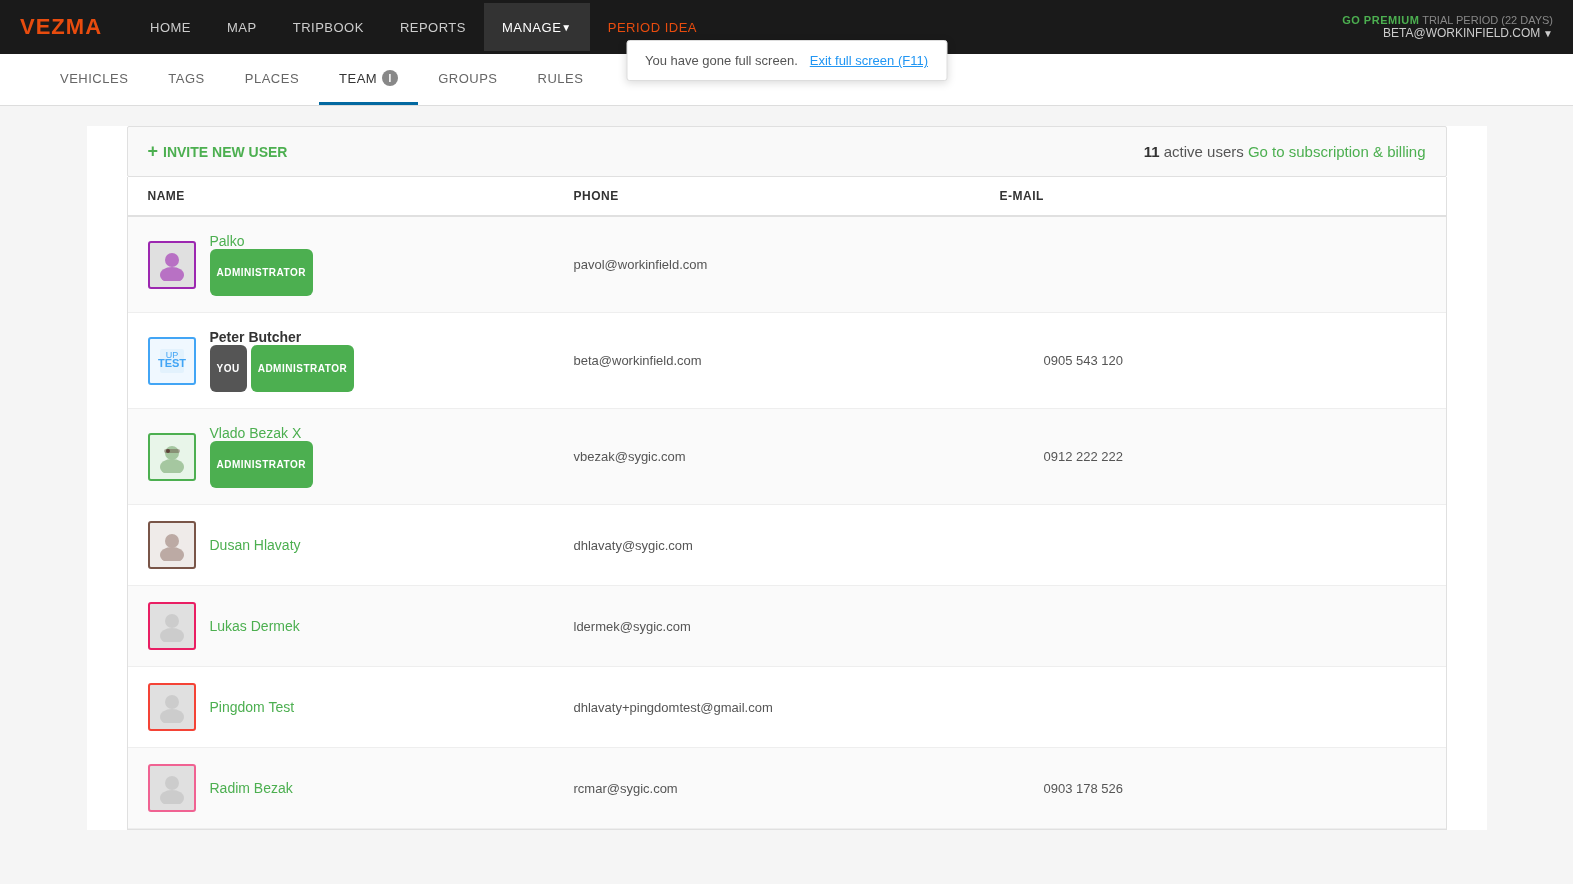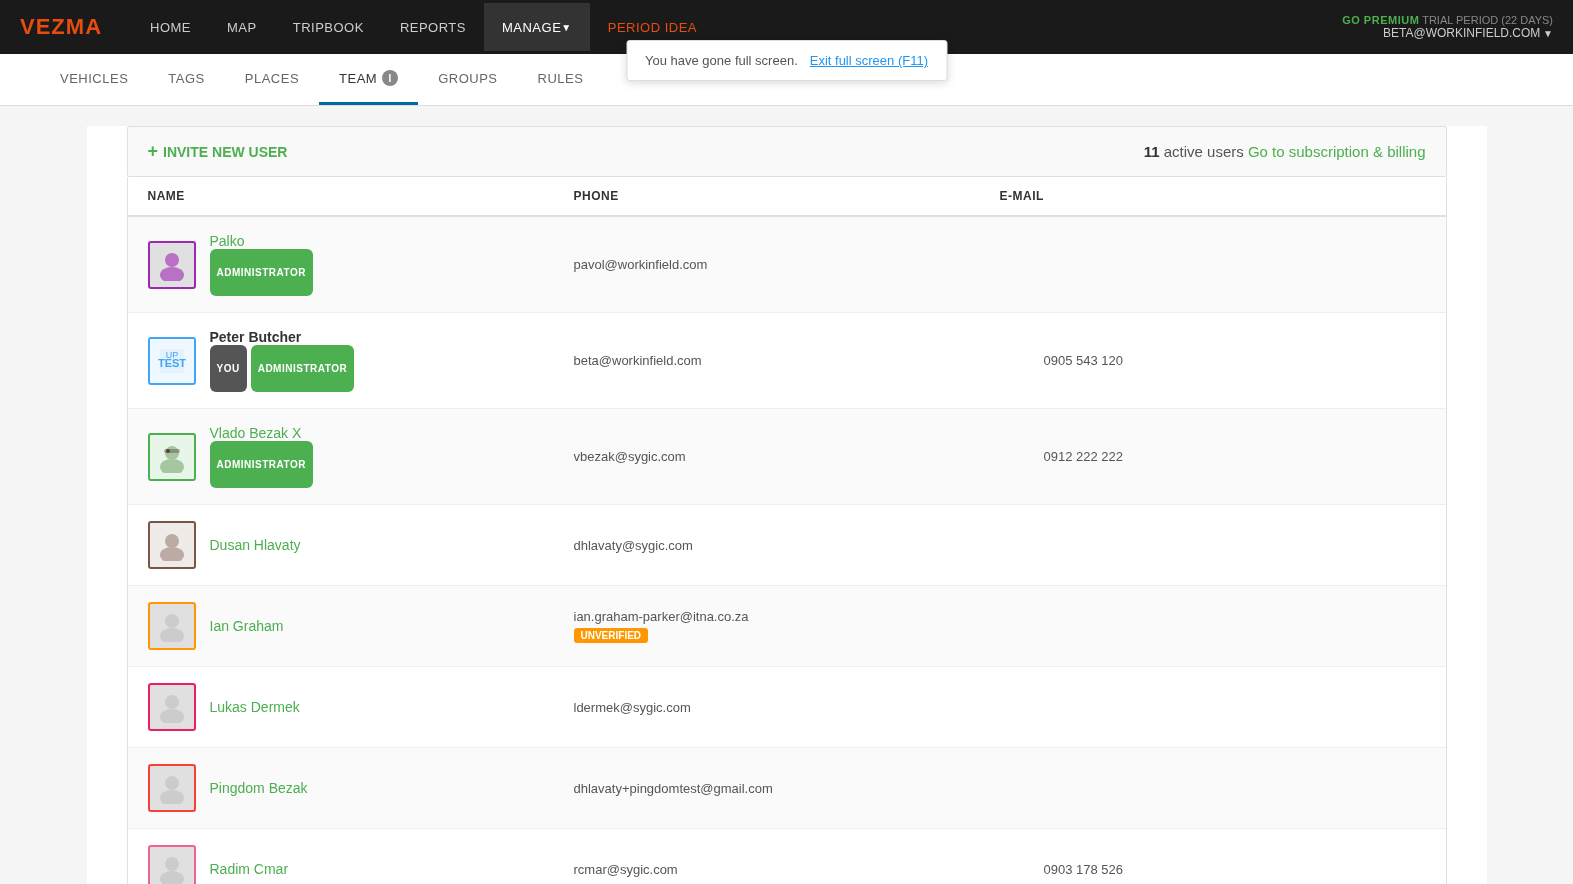--- a/index.html
+++ b/index.html
@@ -381,81 +381,63 @@
         </div>
         <div class="user-info">
           <span class="user-name">Dusan Hlavaty</span>
           <div class="badges"></div>
         </div>
       </div>
       <div class="email-cell">dhlavaty@sygic.com</div>
       <div class="phone-cell"></div>
     </div>
 
-    <div class="table-row">
-      <div class="user-cell">
-        <div class="avatar avatar-placeholder avatar-orange">
+
+    <div class="table-row">
+      <div class="user-cell">
+        <div class="avatar avatar-placeholder avatar-pink">
           <svg width="32" height="32" viewBox="0 0 32 32">
             <circle cx="16" cy="11" r="7" fill="#ccc"></circle>
             <ellipse cx="16" cy="26" rx="12" ry="8" fill="#ccc"></ellipse>
           </svg>
         </div>
         <div class="user-info">
-          <span class="user-name">Ian Graham</span>
-        </div>
-      </div>
-      <div class="email-cell">
-        <div>ian.graham-parker@itna.co.za</div>
-        <span class="unverified-badge">UNVERIFIED</span>
-      </div>
+          <span class="user-name">Lukas Dermek</span>
+        </div>
+      </div>
+      <div class="email-cell">ldermek@sygic.com</div>
       <div class="phone-cell"></div>
     </div>
 
     <div class="table-row">
       <div class="user-cell">
-        <div class="avatar avatar-placeholder avatar-pink">
+        <div class="avatar avatar-placeholder avatar-red">
           <svg width="32" height="32" viewBox="0 0 32 32">
             <circle cx="16" cy="11" r="7" fill="#ccc"></circle>
             <ellipse cx="16" cy="26" rx="12" ry="8" fill="#ccc"></ellipse>
           </svg>
         </div>
         <div class="user-info">
-          <span class="user-name">Lukas Dermek</span>
-        </div>
-      </div>
-      <div class="email-cell">ldermek@sygic.com</div>
+          <span class="user-name">Pingdom Test</span>
+        </div>
+      </div>
+      <div class="email-cell">dhlavaty+pingdomtest@gmail.com</div>
       <div class="phone-cell"></div>
     </div>
 
     <div class="table-row">
       <div class="user-cell">
-        <div class="avatar avatar-placeholder avatar-red">
+        <div class="avatar avatar-placeholder avatar-light-pink">
           <svg width="32" height="32" viewBox="0 0 32 32">
             <circle cx="16" cy="11" r="7" fill="#ccc"></circle>
             <ellipse cx="16" cy="26" rx="12" ry="8" fill="#ccc"></ellipse>
           </svg>
         </div>
         <div class="user-info">
-          <span class="user-name">Pingdom Bezak</span>
-        </div>
-      </div>
-      <div class="email-cell">dhlavaty+pingdomtest@gmail.com</div>
-      <div class="phone-cell"></div>
-    </div>
-
-    <div class="table-row">
-      <div class="user-cell">
-        <div class="avatar avatar-placeholder avatar-light-pink">
-          <svg width="32" height="32" viewBox="0 0 32 32">
-            <circle cx="16" cy="11" r="7" fill="#ccc"></circle>
-            <ellipse cx="16" cy="26" rx="12" ry="8" fill="#ccc"></ellipse>
-          </svg>
-        </div>
-        <div class="user-info">
-          <span class="user-name">Radim Cmar</span>
+          <span class="user-name">Radim Bezak</span>
         </div>
       </div>
       <div class="email-cell">rcmar@sygic.com</div>
       <div class="phone-cell">0903 178 526</div>
     </div>
 
   </div>
 </div>
 
 </body></html>

